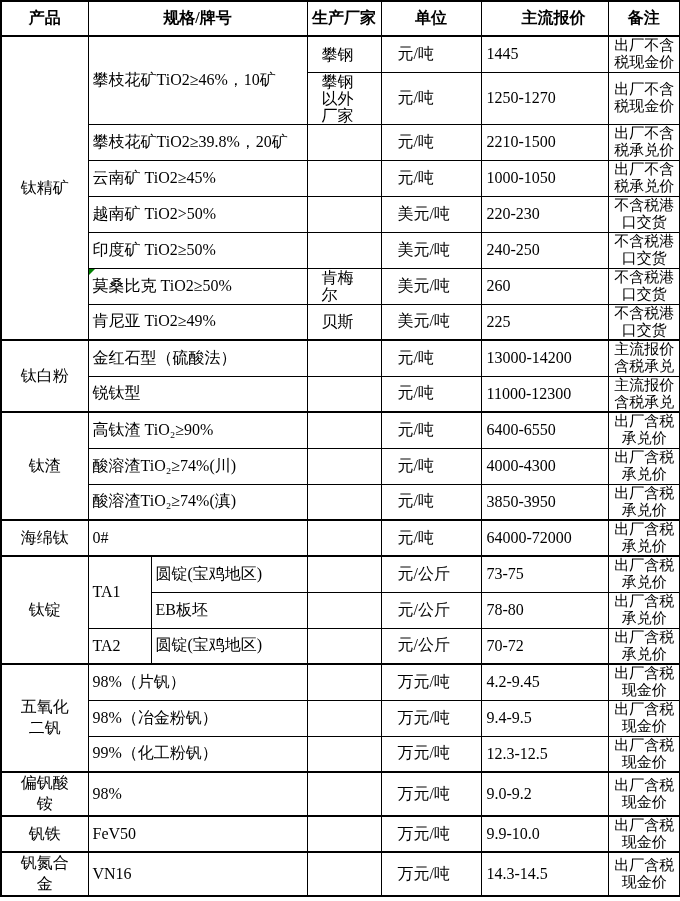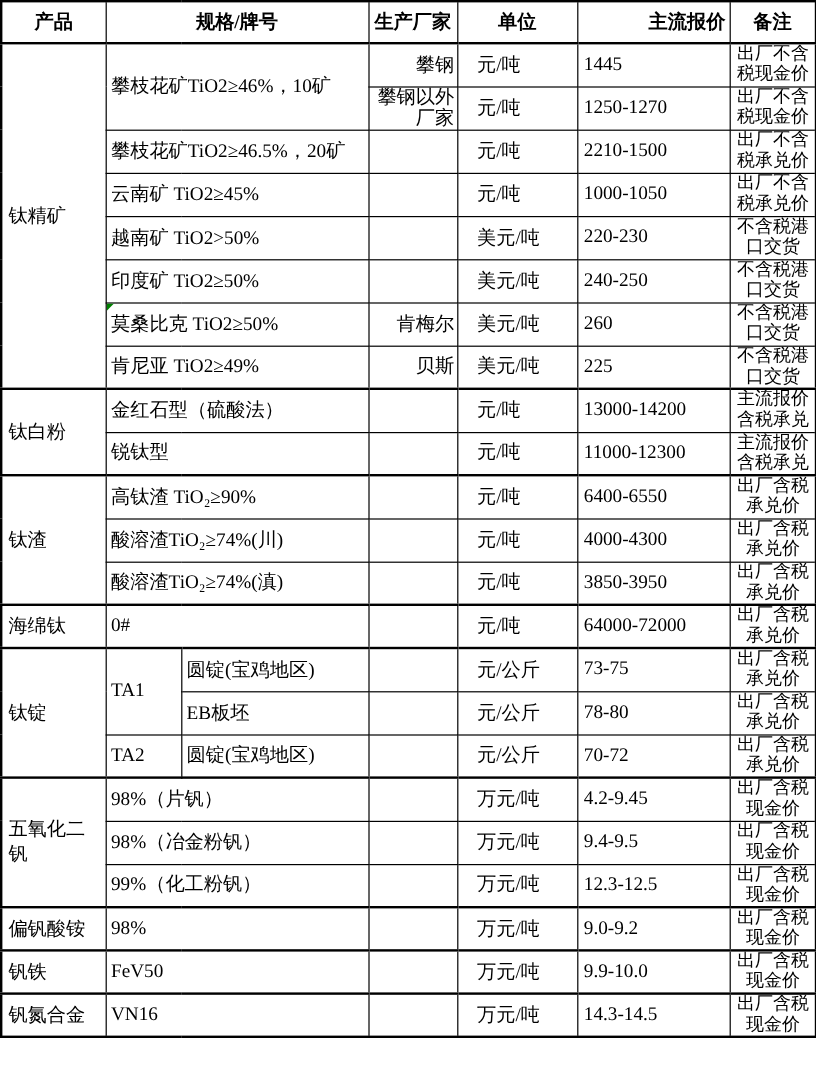--- a/index.html
+++ b/index.html
@@ -2,24 +2,24 @@
 <html style="--marker: #008000;"><head>
 <meta charset="utf-8">
 <style>
   html,body{margin:0;padding:0;background:#fff;}
   body{width:680px;height:901px;font-family:"Liberation Serif","DejaVu Serif",serif;color:#000;}
   table{border-collapse:collapse;table-layout:fixed;width:679px;border:2px solid #000;}
   th,td{border:1px solid #000;font-size:16px;padding:0 3px;overflow:hidden;vertical-align:middle;}
   thead tr{height:35px;}
   tbody tr{height:36px;}
   thead th{font-weight:bold;text-align:center;border-bottom:2px solid #000;}
-  thead th.h-price{text-align:right;padding-left:21px;}
-  td.product{text-align:left;padding:0 5px;}
+  thead th.h-price{text-align:center;padding-left:21px;}
+  td.product{text-align:center;padding:0 18px;}
   td.spec,td.spec1,td.spec2{text-align:left;white-space:nowrap;padding-left:4px;}
-  td.mfr{text-align:right;line-height:17px;padding:0 2px;}
+  td.mfr{text-align:left;line-height:17px;padding:0 14px;}
   td.unit{text-align:left;white-space:nowrap;padding-left:16px;}
   td.price{text-align:left;white-space:nowrap;padding-left:5px;}
   td.note{text-align:center;font-size:15px;line-height:17px;padding:0 1px 0 2px;word-break:break-all;}
   tr.gs td{border-top:2px solid #000;}
   td.corner{position:relative;}
   .corner-marker{position:absolute;top:0;left:0;width:0;height:0;
     border-top:6px solid var(--marker,#008000);border-right:6px solid transparent;}
 </style>
 </head>
 <body>
@@ -54,21 +54,21 @@
       <td class="price">1445</td>
       <td class="note">出厂不含税现金价</td>
     </tr>
     <tr>
       <td class="mfr">攀钢以外厂家</td>
       <td class="unit">元/吨</td>
       <td class="price">1250-1270</td>
       <td class="note">出厂不含税现金价</td>
     </tr>
     <tr>
-      <td class="spec" colspan="2">攀枝花矿TiO2≥46.5%，20矿</td>
+      <td class="spec" colspan="2">攀枝花矿TiO2≥39.8%，20矿</td>
       <td class="mfr"></td>
       <td class="unit">元/吨</td>
       <td class="price">2210-1500</td>
       <td class="note">出厂不含税承兑价</td>
     </tr>
     <tr>
       <td class="spec" colspan="2">云南矿 TiO2≥45%</td>
       <td class="mfr"></td>
       <td class="unit">元/吨</td>
       <td class="price">1000-1050</td>

